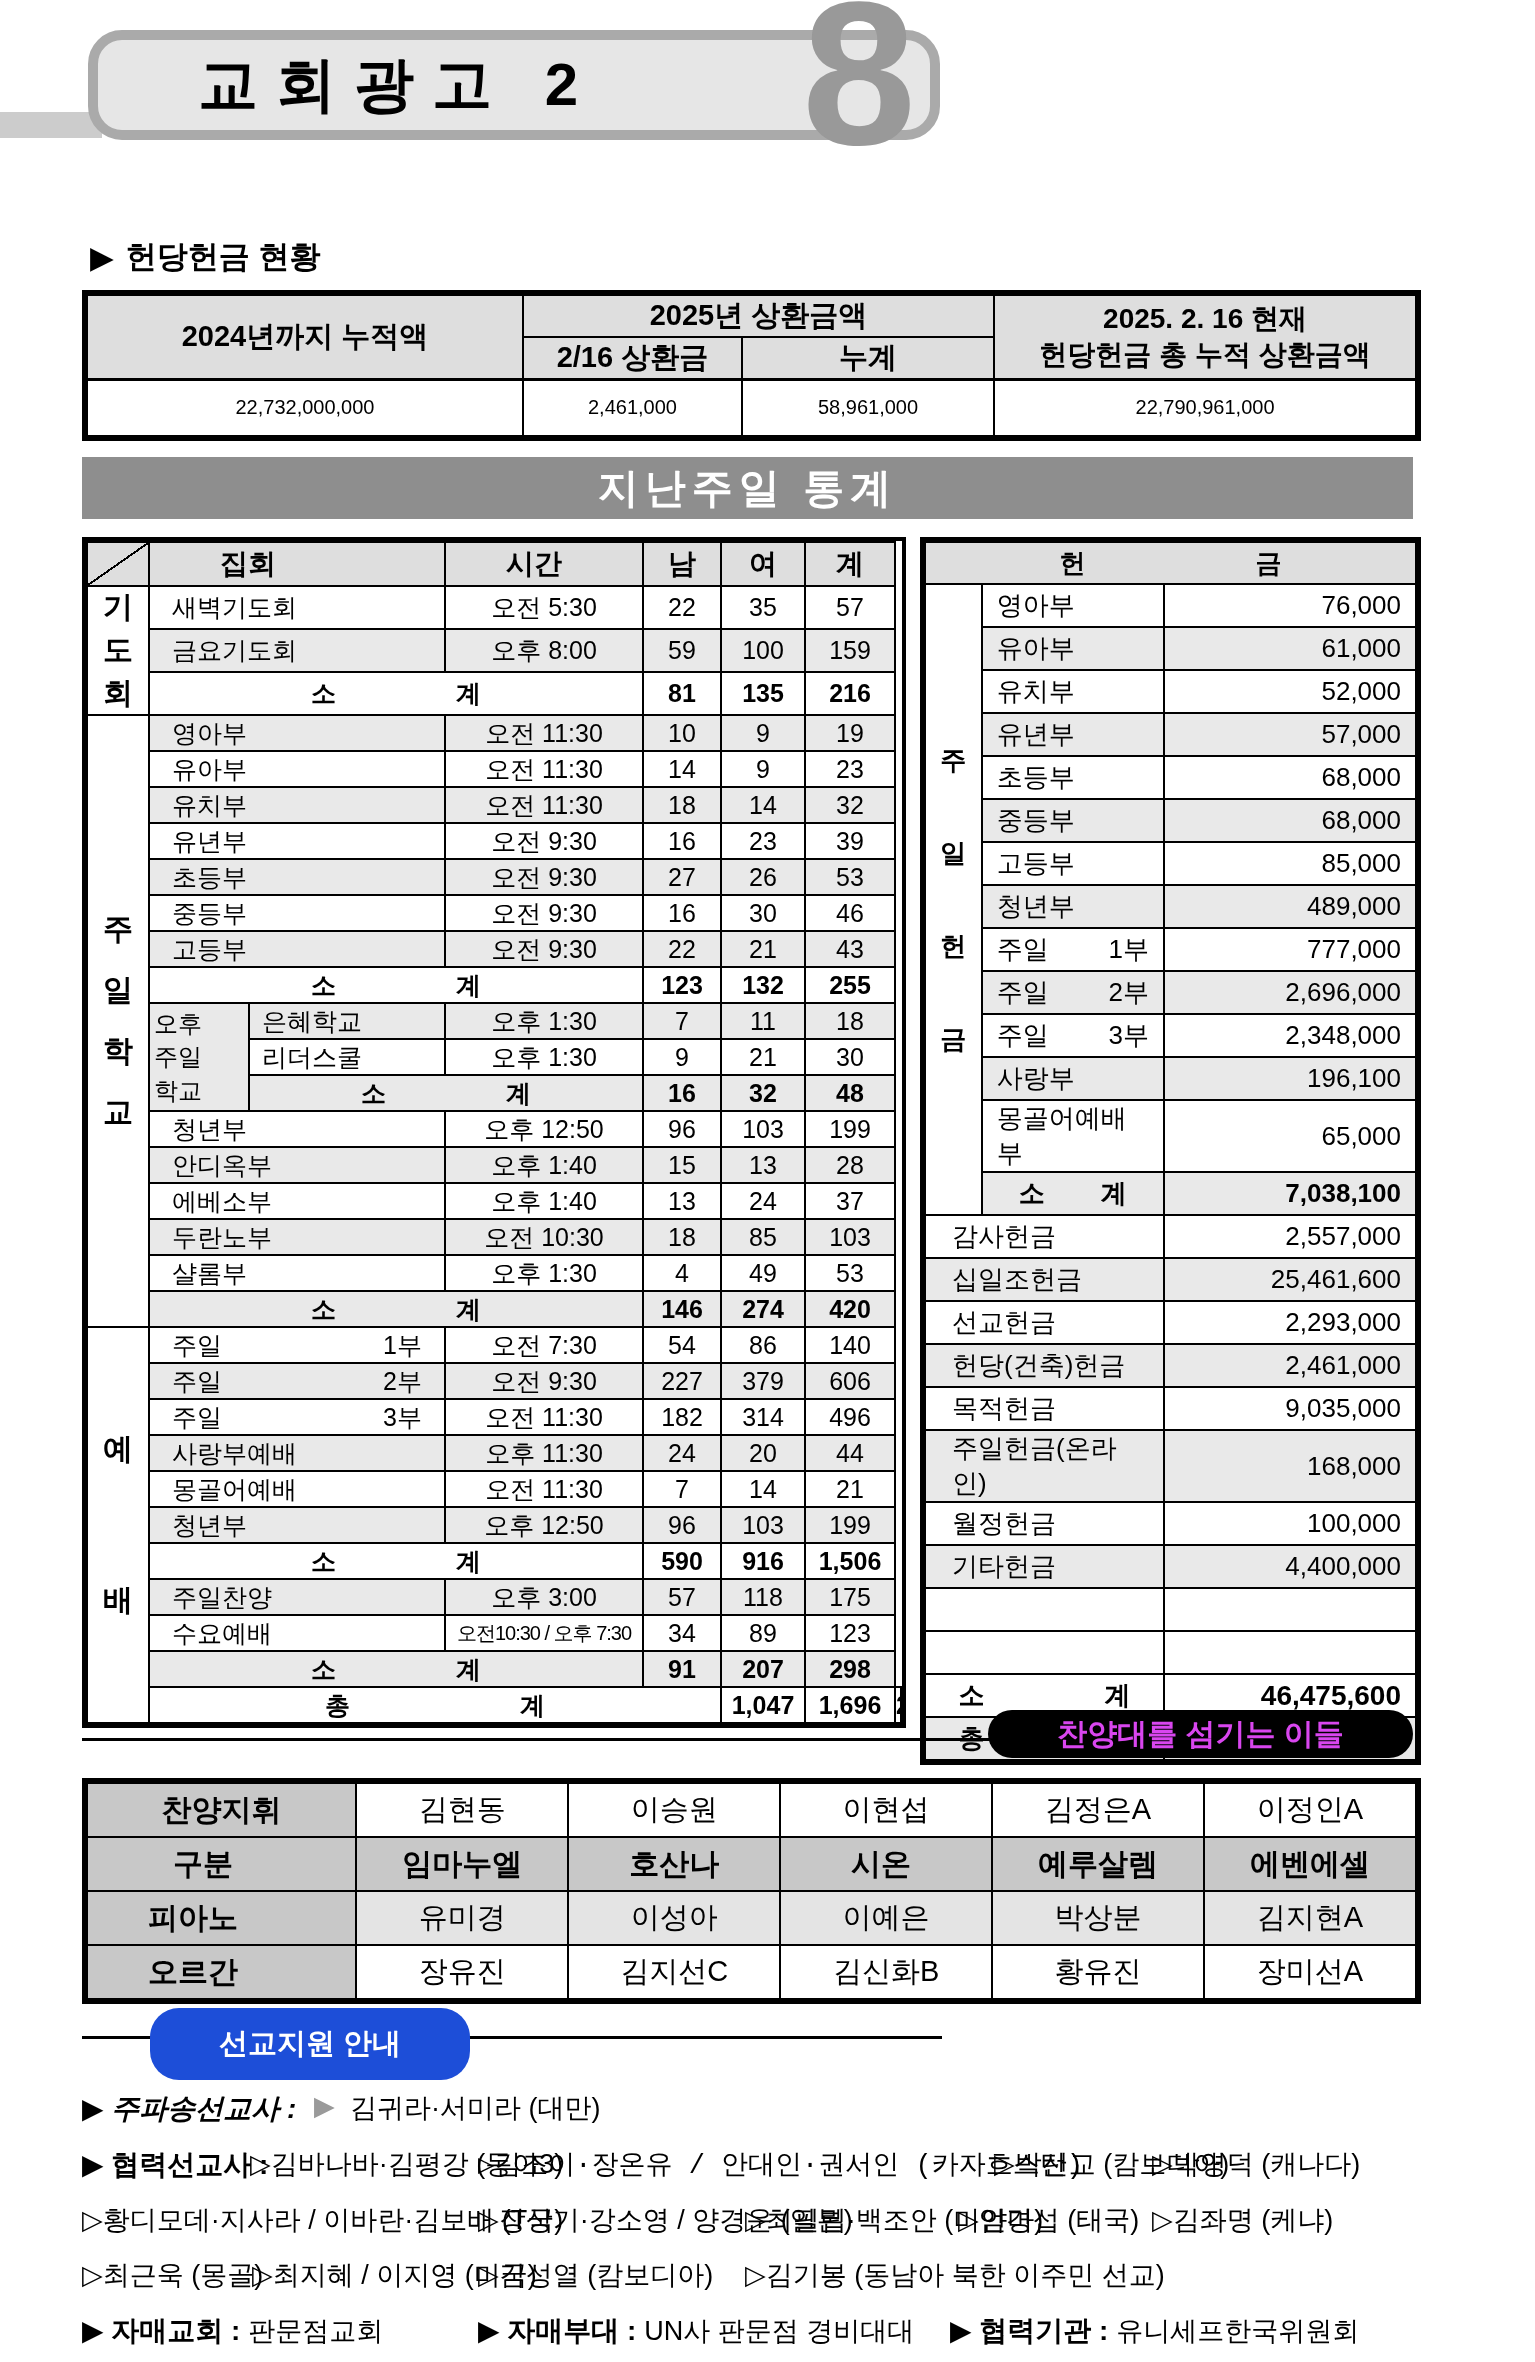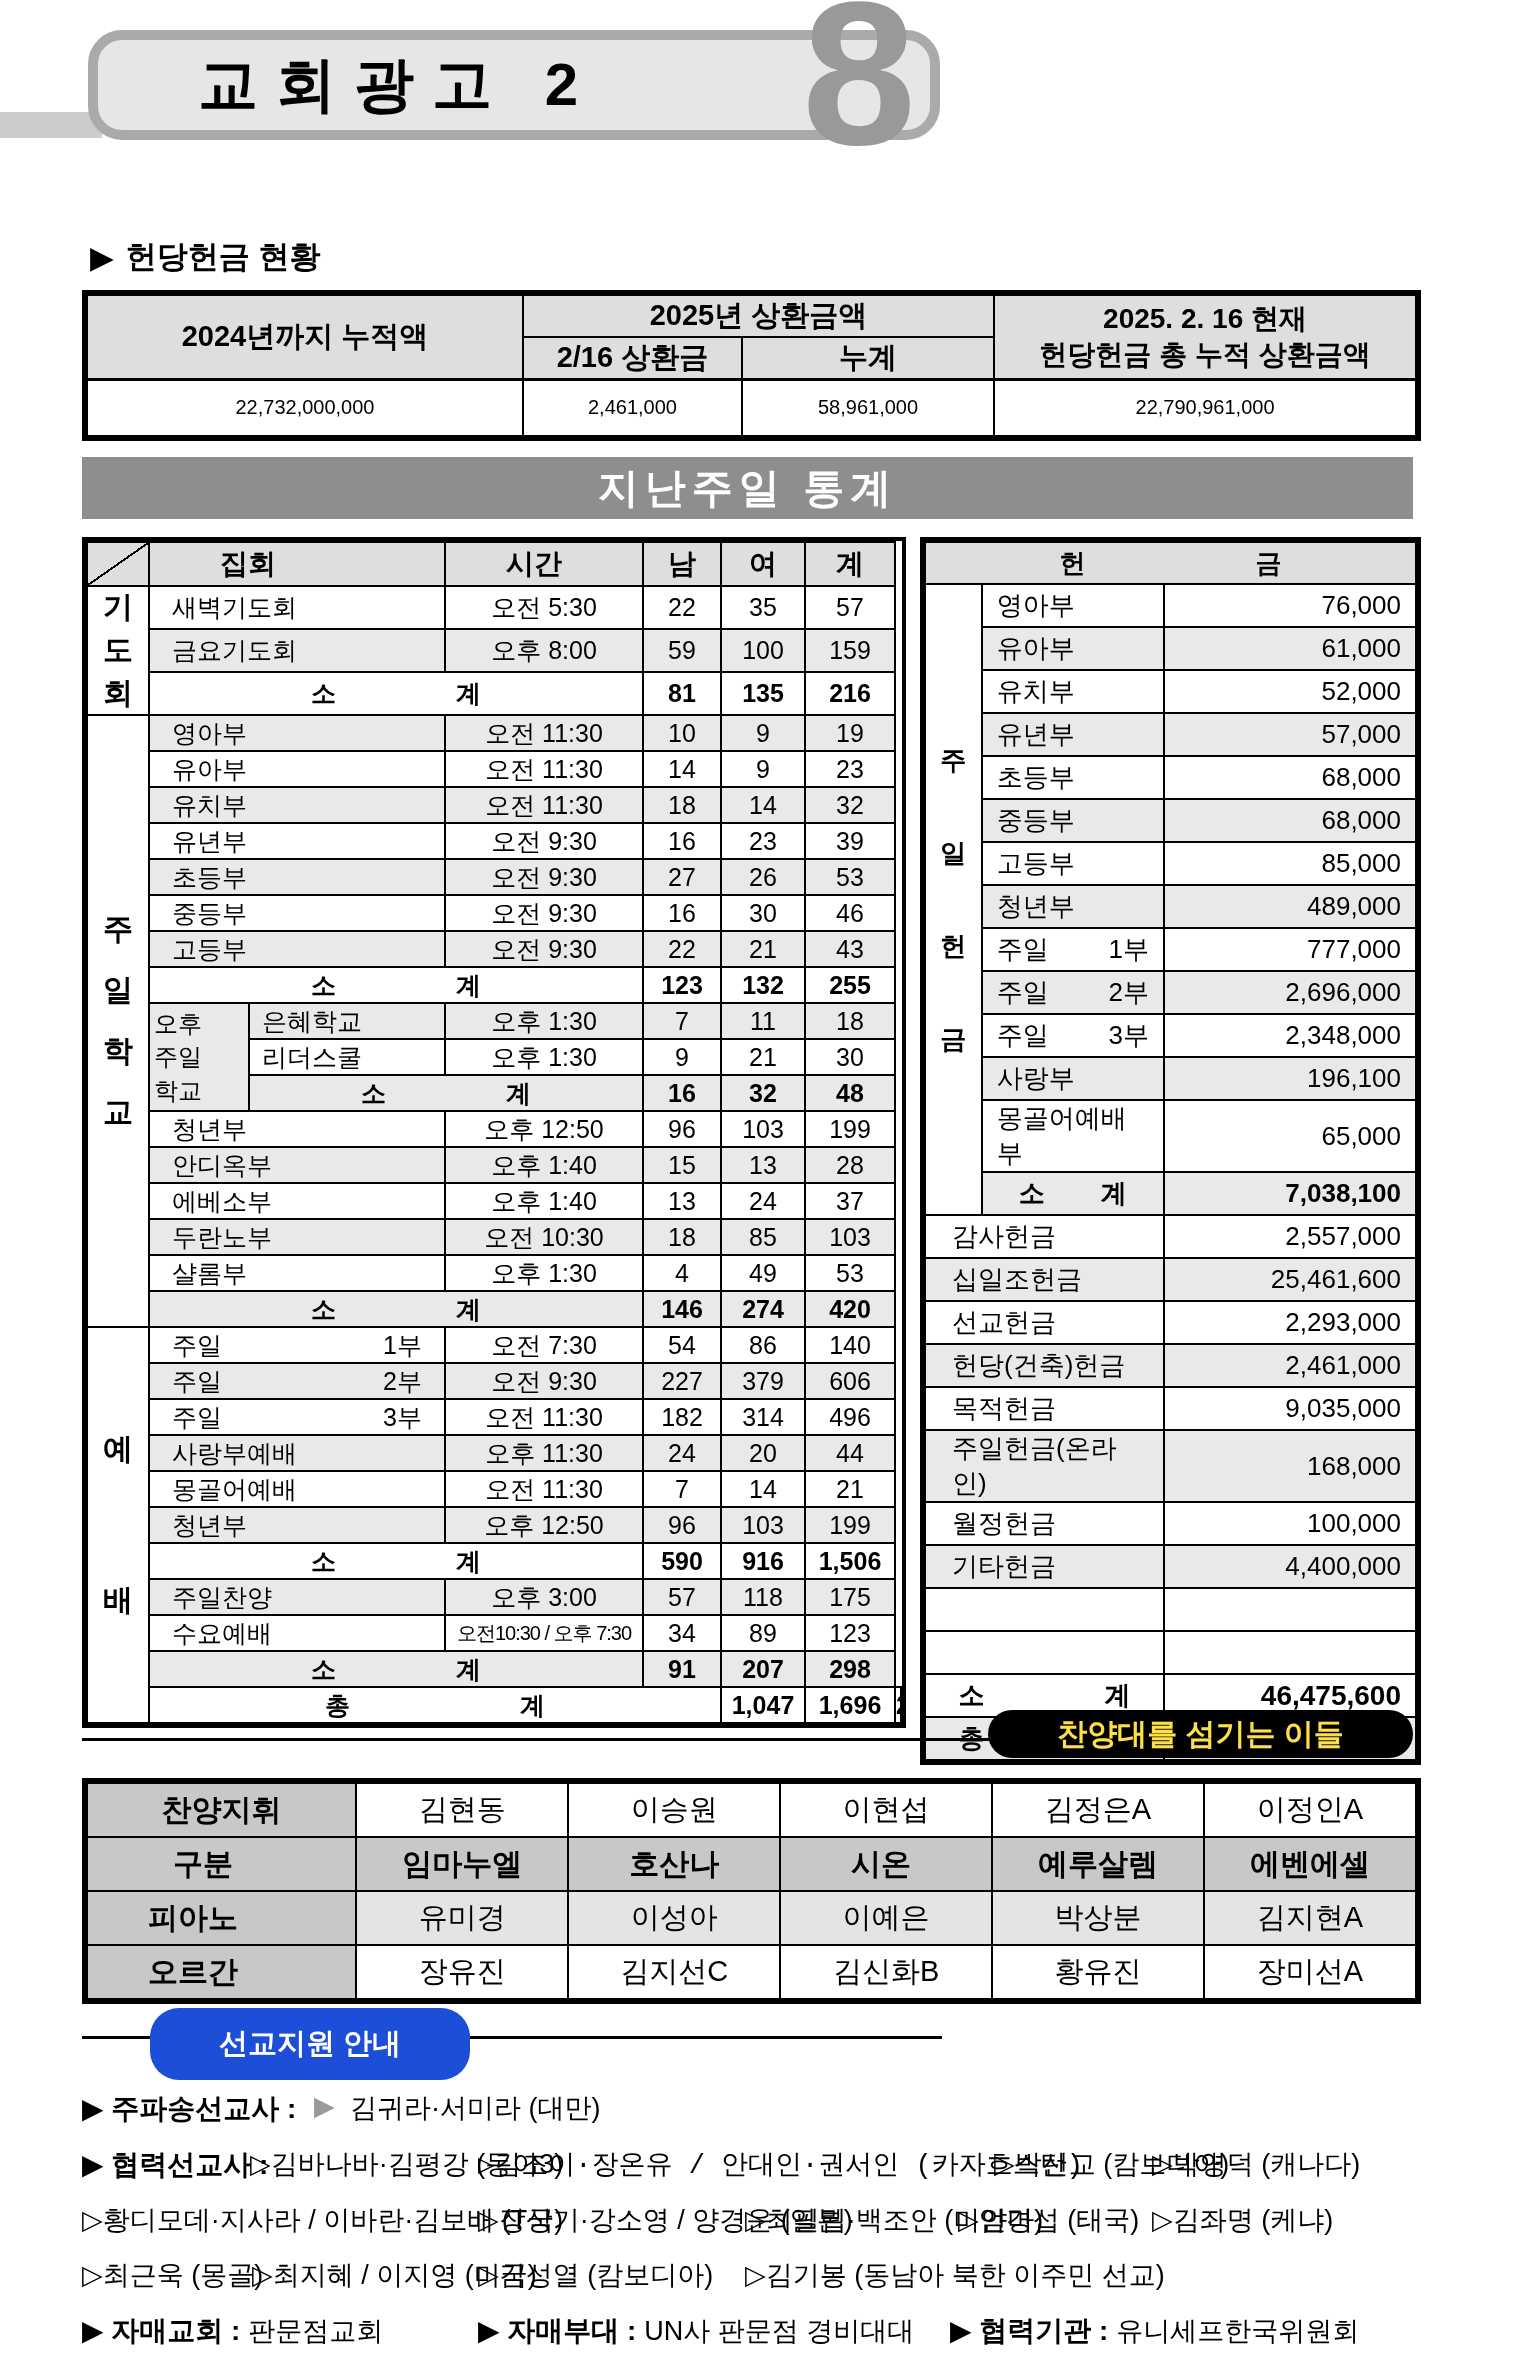--- a/index.html
+++ b/index.html
@@ -51,21 +51,21 @@
   #att thead td{height:42px;}
   #att tbody tr{height:36px;}
   #off{left:920px;top:537px;width:493px;}
   #off .hrow{height:42px;}
   #off tbody tr{height:43px;}
   #off td{font-size:26px;}
 
   
   #choir-line{left:82px;top:1738px;width:912px;height:3px;background:#000;}
   #choir-badge{left:988px;top:1710px;width:425px;height:48px;background:#000;border-radius:28px;
-               color:#fde047;display:flex;align-items:center;justify-content:center;font-size:30px;font-weight:bold;}
+               color:#d946ef;display:flex;align-items:center;justify-content:center;font-size:30px;font-weight:bold;}
   #choir{left:82px;top:1778px;width:1331px;}
   #choir tr{height:54px;}
   #choir td{font-size:29px;}
   #choir .hd{background:#c8c8c8;font-size:30px;}
   .choir-shade{background:#e4e4e4;}
 
   
   #mission-line{left:82px;top:2036px;width:860px;height:3px;background:#000;}
   #mission-badge{left:150px;top:2008px;width:320px;height:72px;background:#1d4ed8;border-radius:29px;
                  color:#fff;display:flex;align-items:center;justify-content:center;font-size:29px;font-weight:bold;}
@@ -614,21 +614,21 @@
         <td>장미선A</td>
       </tr>
     </tbody>
       </table>
   </div>
 
   <div class="abs" id="mission-line"></div>
   <div class="abs" id="mission-badge">선교지원 안내</div>
   <div id="mission-lines">
       <div class="mline" style="top: 2090px;">
-        <span class="seg mb" style="left: 0px;">▶ 주파송선교사 :</span>
+        <span class="seg mb" style="left: 0px; font-style: italic;">▶ 주파송선교사 :</span>
         <span class="seg gray-tri" style="left: 232px;">▶</span>
         <span class="seg" style="left: 268px;">김귀라·서미라 (대만)</span>
       </div>
       <div class="mline" style="top: 2146px;">
         <span class="seg mb" style="left: 0px;">▶ 협력선교사 :</span>
         <span class="seg" style="left: 168px;">▷김바나바·김평강 (동아3)</span>
         <span class="seg" style="left: 396px; font-family: Liberation Mono, monospace;">▷김조이·장온유 / 안대인·권서인 (카자흐스탄)</span>
         <span class="seg" style="left: 912px;">▷박선교 (캄보디아)</span>
         <span class="seg" style="left: 1070px;">▷박영덕 (캐나다)</span>
       </div>

